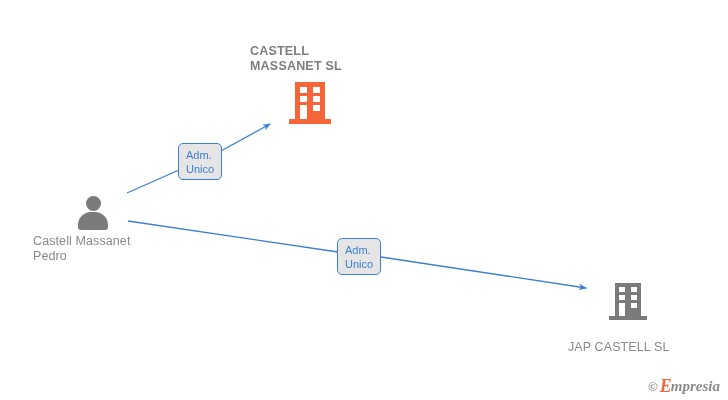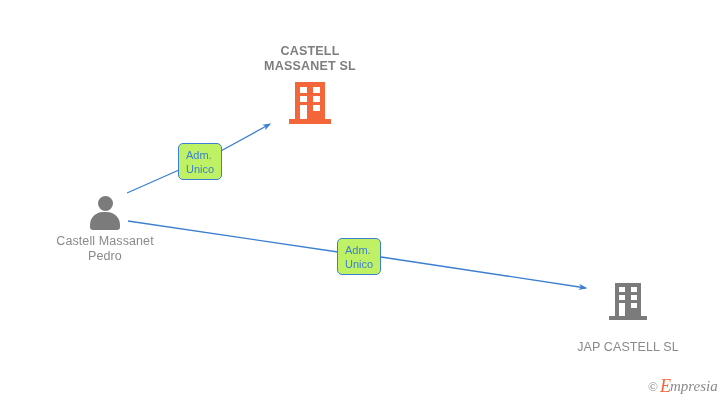--- a/index.html
+++ b/index.html
@@ -24,24 +24,24 @@
     left: 0;
     top: 0;
     width: 728px;
     height: 400px;
     pointer-events: none;
   }
 
   
   .node {
     position: absolute;
-    text-align: center;
+    text-align: left;
   }
   #node-person {
-    left: 45px;
+    left: 33px;
     top: 196px;
     width: 120px;
   }
   .person-icon {
     width: 120px;
     height: 34px;
     position: relative;
   }
   .person-head {
     position: absolute;
@@ -152,40 +152,41 @@
     background: #7b7b7b;
   }
   #node-company-sub .node-label {
     margin-top: 20px;
   }
 
   
   .edge-label {
     position: absolute;
     box-sizing: border-box;
-    background: #bef264;
+    background: #e5e5e5;
     border: 1px solid #3c7fd0;
     border-radius: 5px;
     color: #3c7fd0;
     font-size: 11px;
     line-height: 14px;
     padding: 4px 7px 3px 7px;
     text-align: left;
     white-space: pre-line;
   }
   #edge-label-1 { left: 178px; top: 143px; }
   #edge-label-2 { left: 337px; top: 238px; }
 
   
   #watermark {
     position: absolute;
     left: 648px;
     top: 376px;
     white-space: nowrap;
     user-select: none;
+    font-weight: bold;
   }
   #watermark .wm-c {
     color: #8a8a8a;
     font-size: 13px;
     font-family: "Liberation Serif", serif;
     vertical-align: middle;
   }
   #watermark .wm-e {
     color: #f4653a;
     font-size: 18px;

